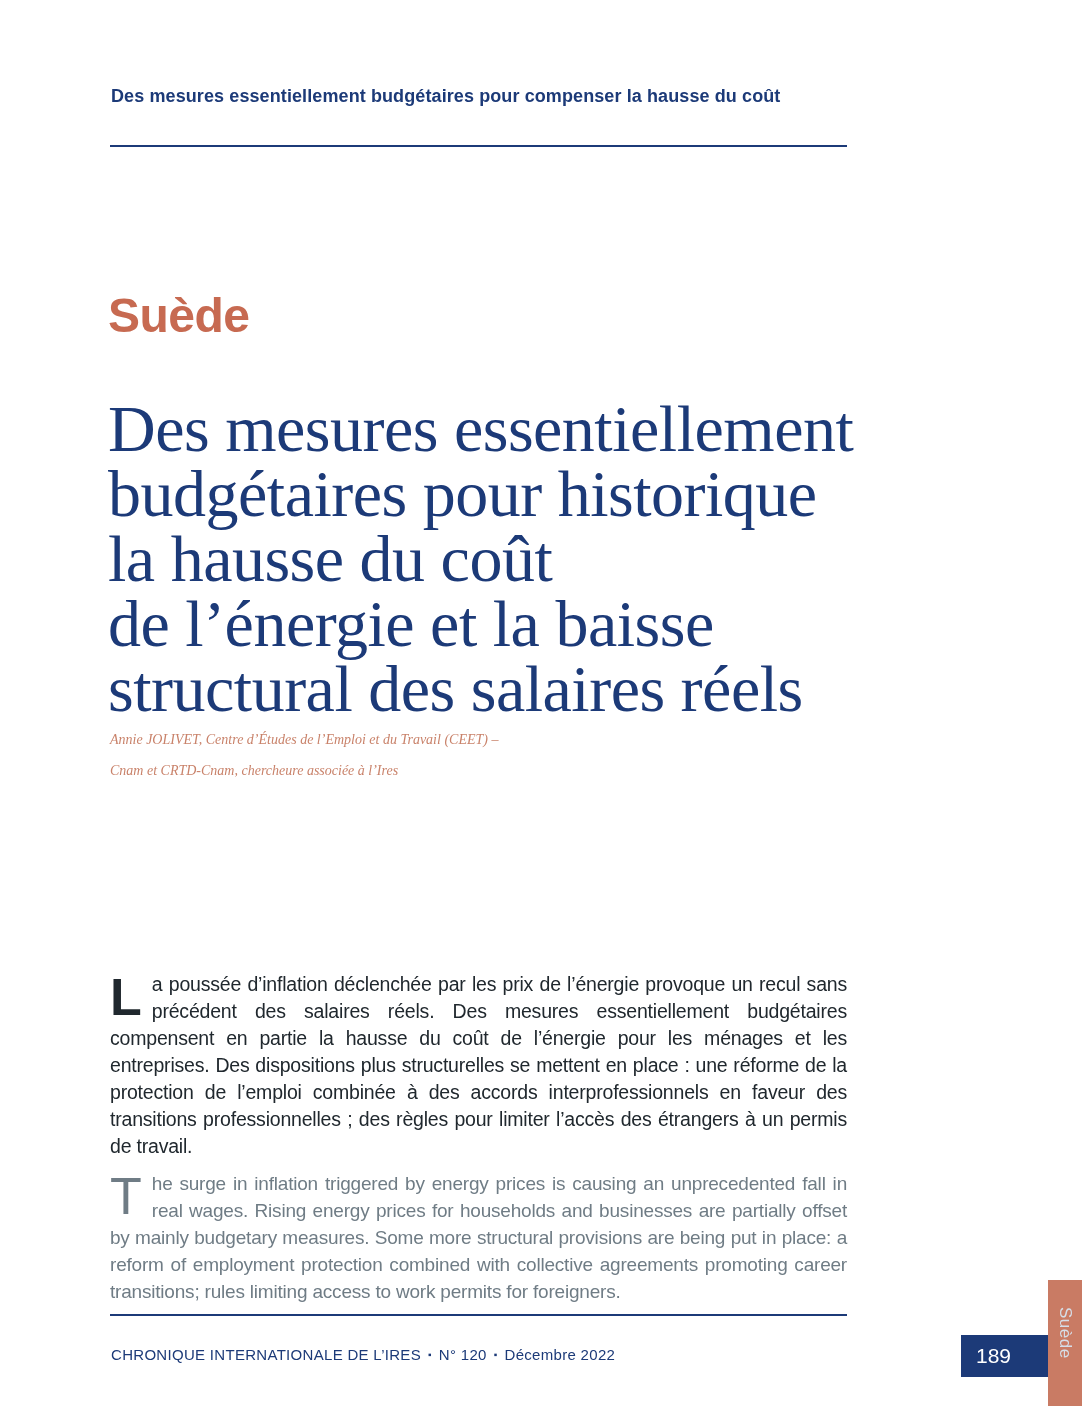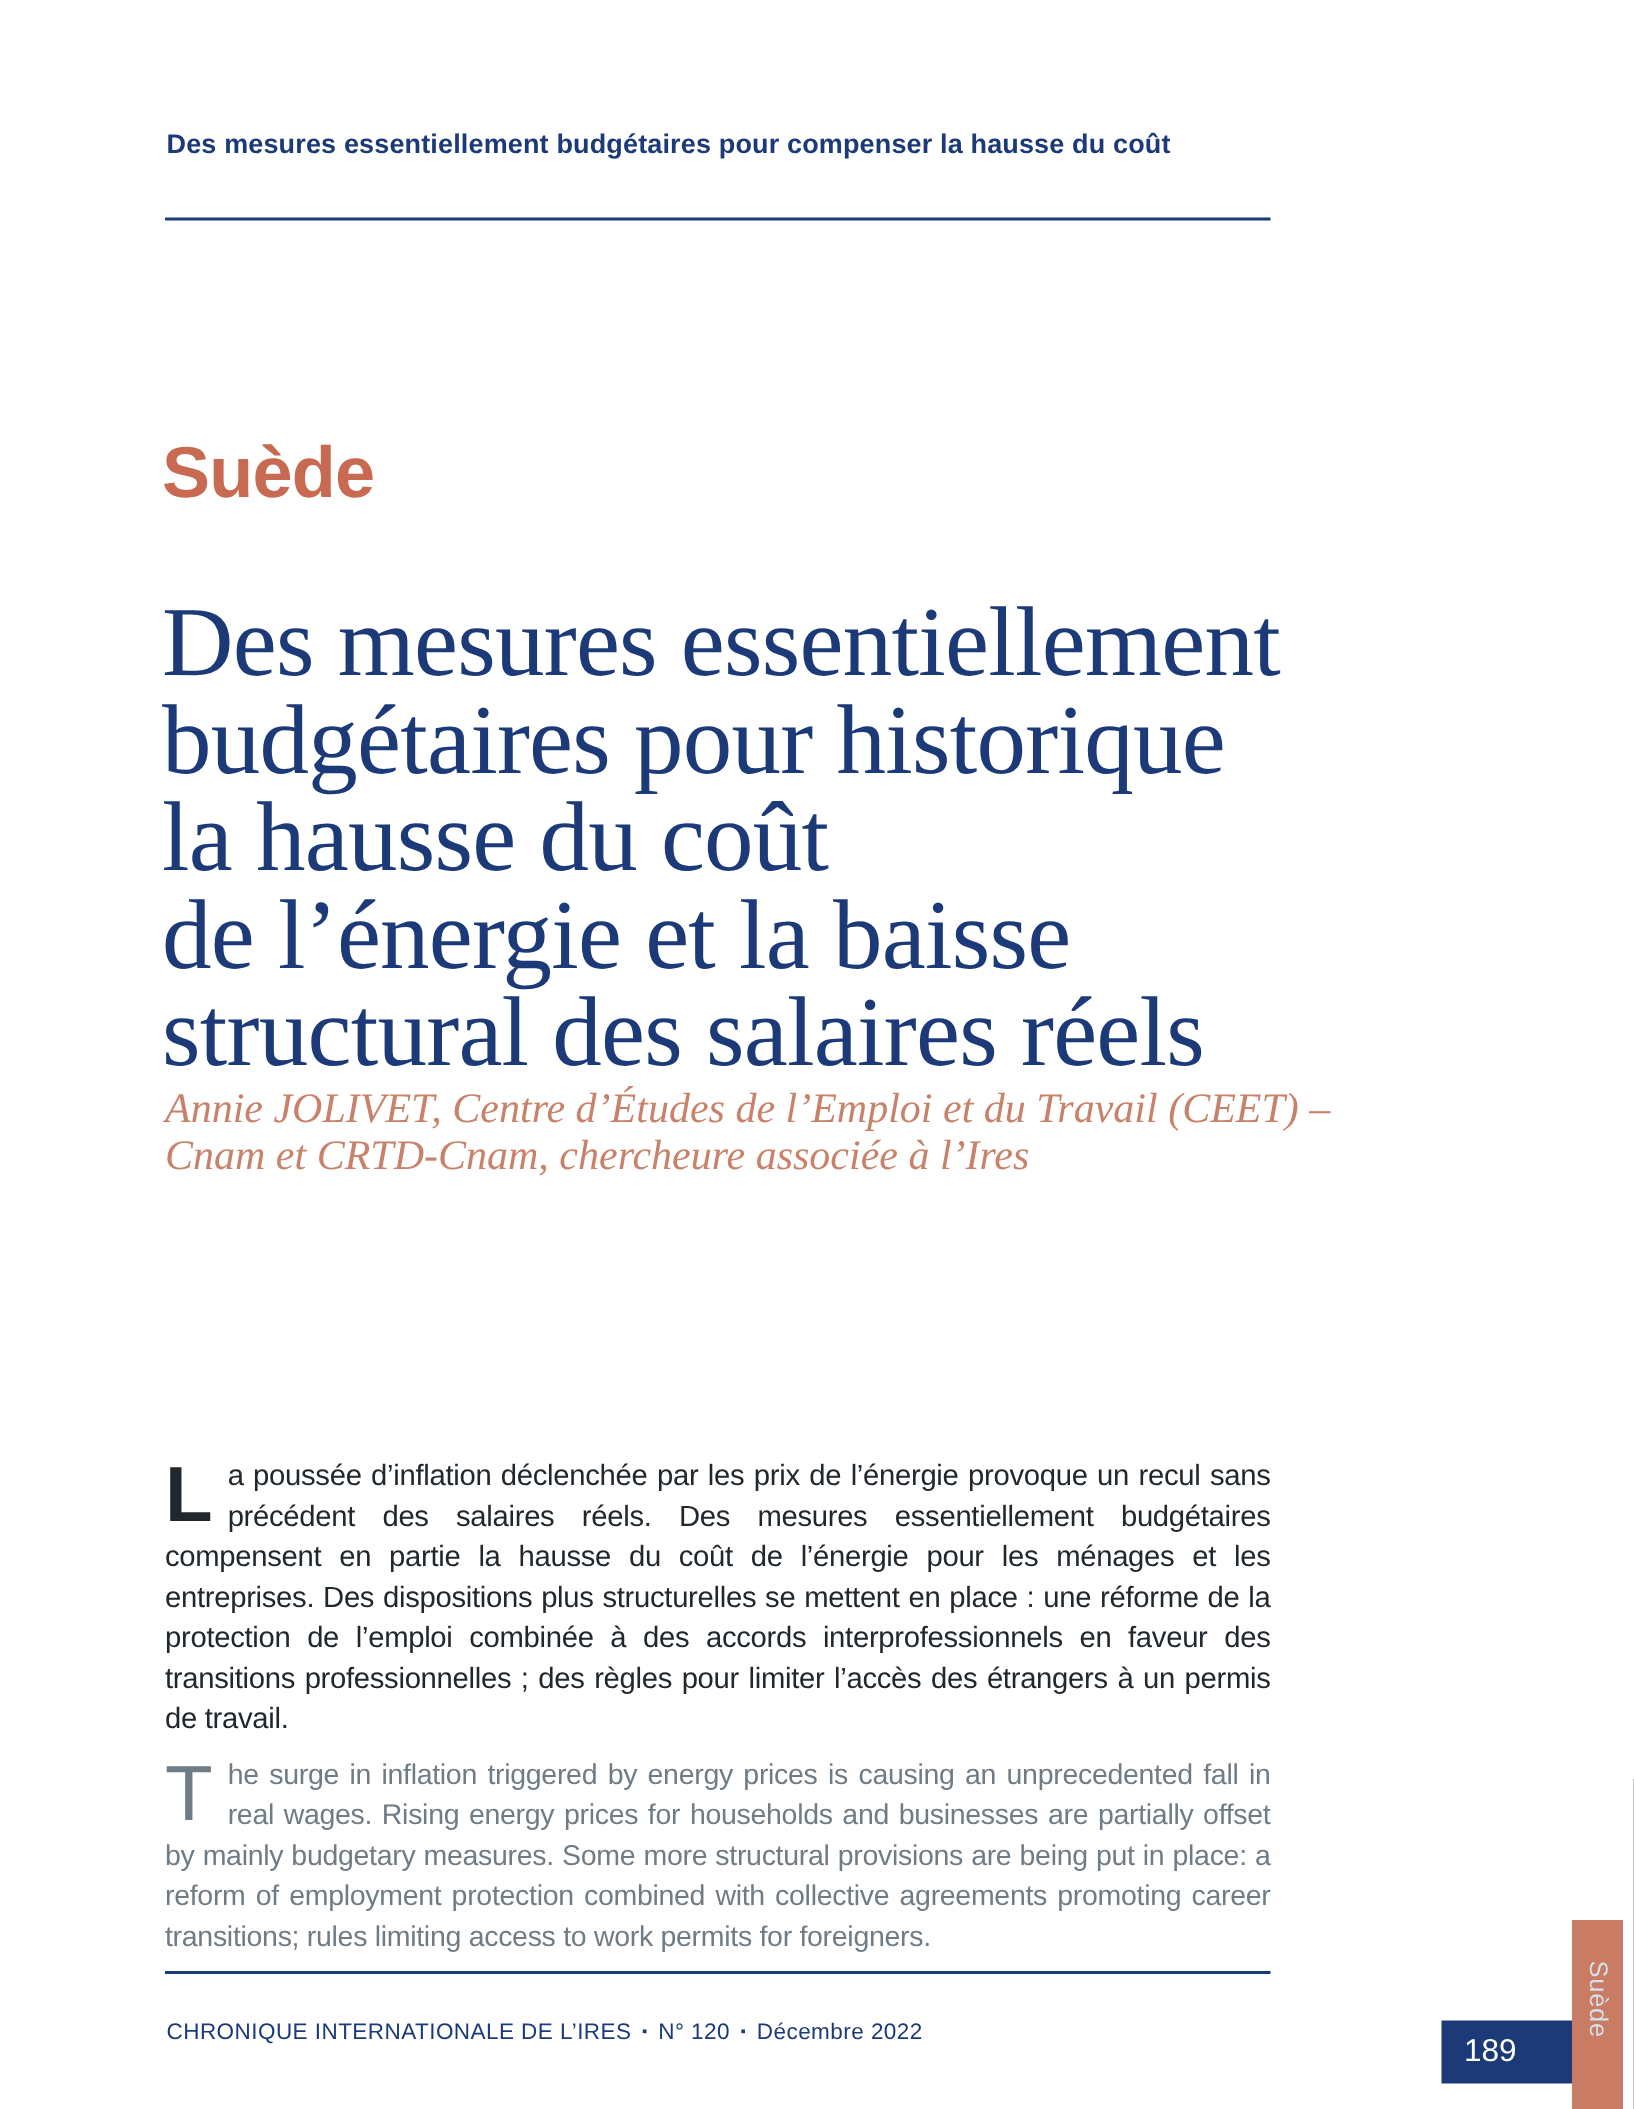--- a/index.html
+++ b/index.html
@@ -56,21 +56,21 @@
     color: var(--navy, #1c3a78);
     letter-spacing: -0.5px;
   }
 
   .authors {
     position: absolute;
     left: 110px;
     top: 724px;
     font-family: "Liberation Serif", serif;
     font-style: italic;
-    font-size: 28px;
+    font-size: 14px;
     line-height: 31px;
     color: var(--terracotta-author, #c9826a);
   }
 
   .abstract {
     position: absolute;
     left: 110px;
     width: 737px;
     margin: 0;
     text-align: justify;
@@ -119,21 +119,20 @@
     left: 961px;
     top: 1335px;
     width: 87px;
     height: 42px;
     box-sizing: border-box;
     padding-left: 15px;
     background: var(--navy, #1c3a78);
     color: var(--page-number-text, #ffffff);
     font-size: 21px;
     line-height: 42px;
-    margin-top: 12px;
   }
 
   .side-tab {
     position: absolute;
     left: 1048px;
     top: 1280px;
     width: 34px;
     height: 126px;
     background: var(--terracotta-tab, #c97b64);
   }

